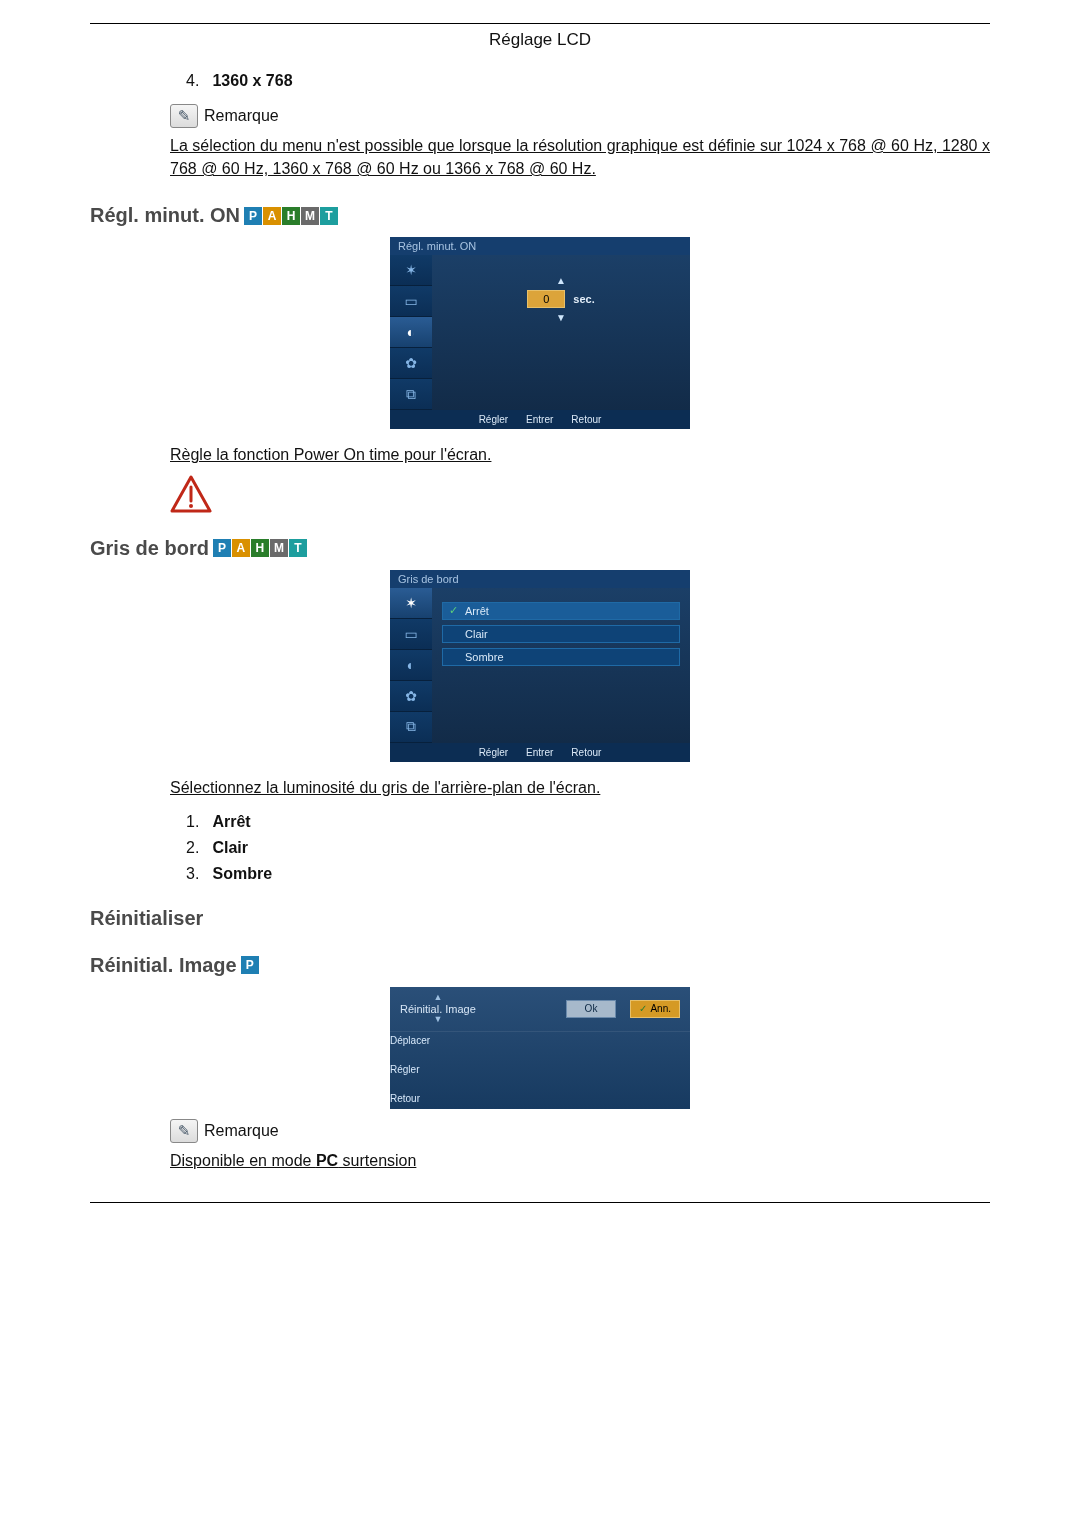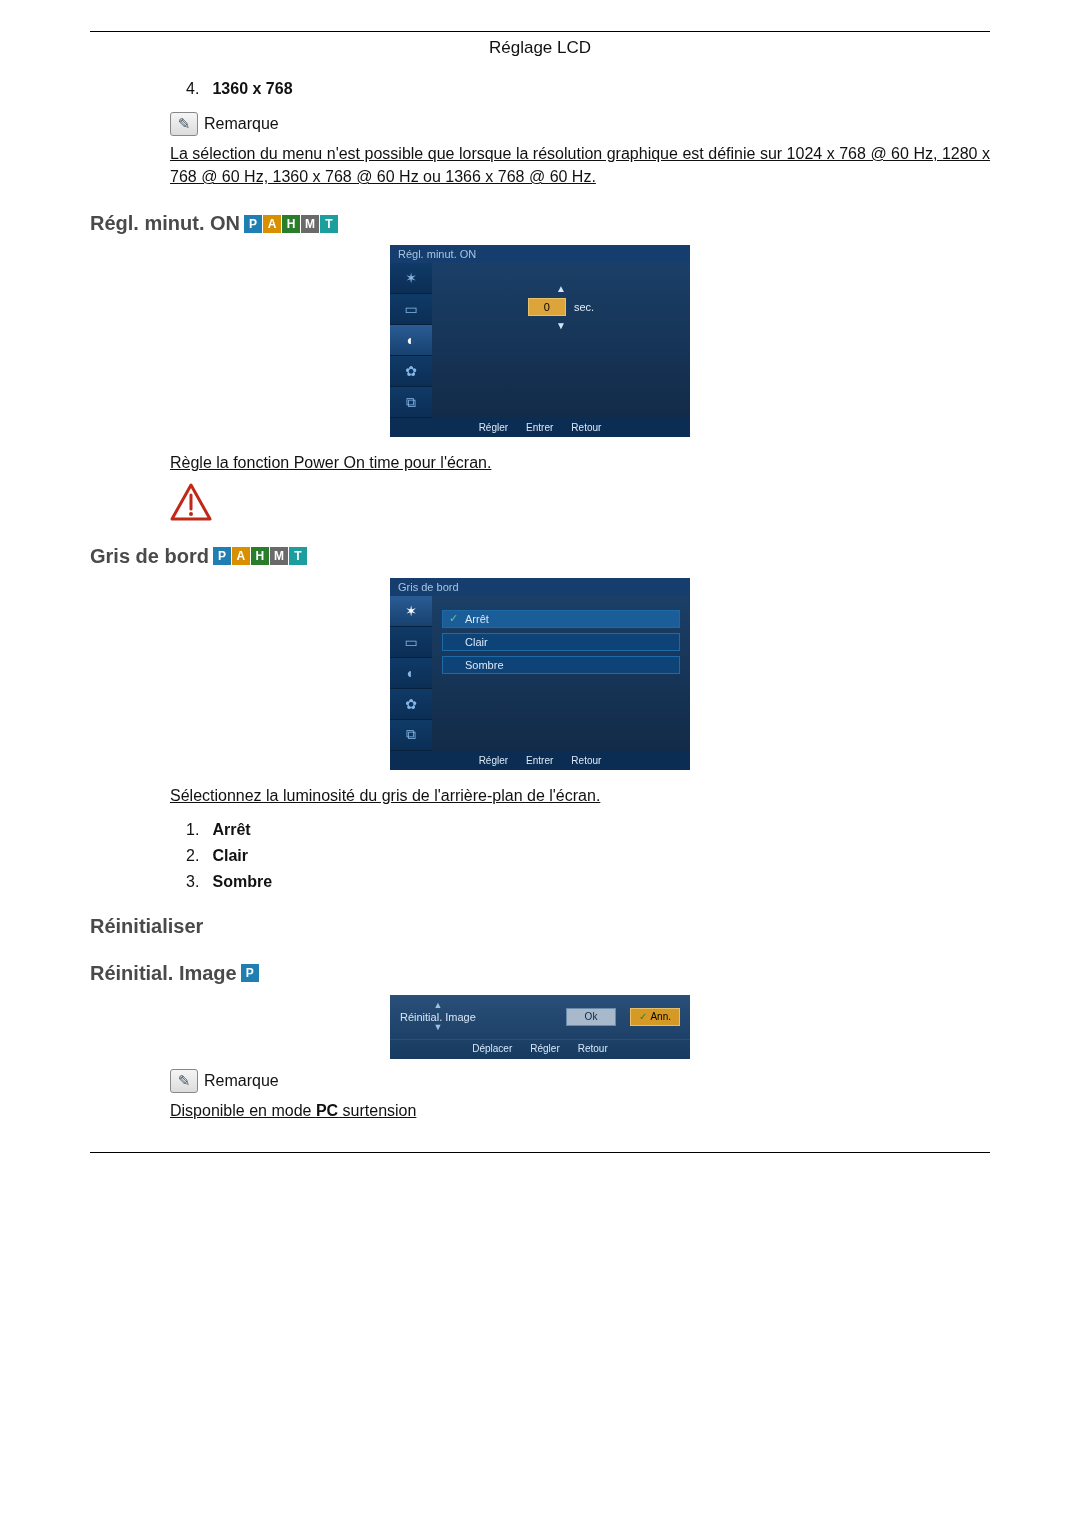--- a/index.html
+++ b/index.html
@@ -4,21 +4,21 @@
 <style>
   body {
     margin: 0;
     font-family: Arial, Helvetica, sans-serif;
     font-size: 16px;
     color: #111;
     background: #fff;
   }
   .page {
     width: 900px;
-    margin: 8px auto;
+    margin: 0 auto;
     padding: 23px 30px 60px 30px;
   }
   .hr-top {
     border: none;
     border-top: 1px solid #000;
     margin: 0 0 6px 0;
   }
   .doc-title {
     text-align: center;
     font-size: 17px;
@@ -121,21 +121,21 @@
   .spin-col{ display:flex; flex-direction:column; align-items:center; gap:4px; margin-top:8px;}
   .arrow{ color:#cfe6fb; font-size:10px;}
   .spin-row{ display:flex; align-items:center; gap:8px;}
   .spin-box{
     width:36px; height:16px;
     background:#dca43a; color:#000;
     display:flex;align-items:center;justify-content:center;
     font-size:11px;
     border:1px solid #e7c06a;
   }
-  .unit{ color:#e2edf8; font-size:11px;}
+  .unit{ color:#e2edf8; font-size:11px;font-weight:bold;}
   .opt-list{ display:flex; flex-direction:column; gap:5px; margin-top:2px;}
   .opt{
     height:16px;
     background:#0e4377;
     border:1px solid #1f6aa6;
     display:flex; align-items:center;
     padding:0 6px;
     color:#d9e9f8;
     font-size:11px;
   }
@@ -170,24 +170,25 @@
     display:flex;align-items:center;justify-content:center;
     font-size:10px;
     border:1px solid #6a8aac;
     background:#a7b9cb; color:#0d2844;text-align:center;
   }
   .btn.sel{
     background:#d59a25; border-color:#e7c06a; color:#000;
   }
   .btn .chk2{ color:#2f7d2f; margin-right:3px; font-size:10px;}
   .osd-bar-footer{
-    display:flex; gap:18px; justify-content:center;
+    display:flex; gap:18px; justify-content:flex-start;
     font-size:10px; color:#d7e8fa;
     padding:3px 0 5px 0;
     border-top:1px solid rgba(255,255,255,.08);
+    flex-direction:column;
   }
   .hr-bot{
     border:none; border-top:1px solid #000;
     margin:30px 0 0 0;
   }
 </style>
 </head>
 <body>
 
 <div class="page">

